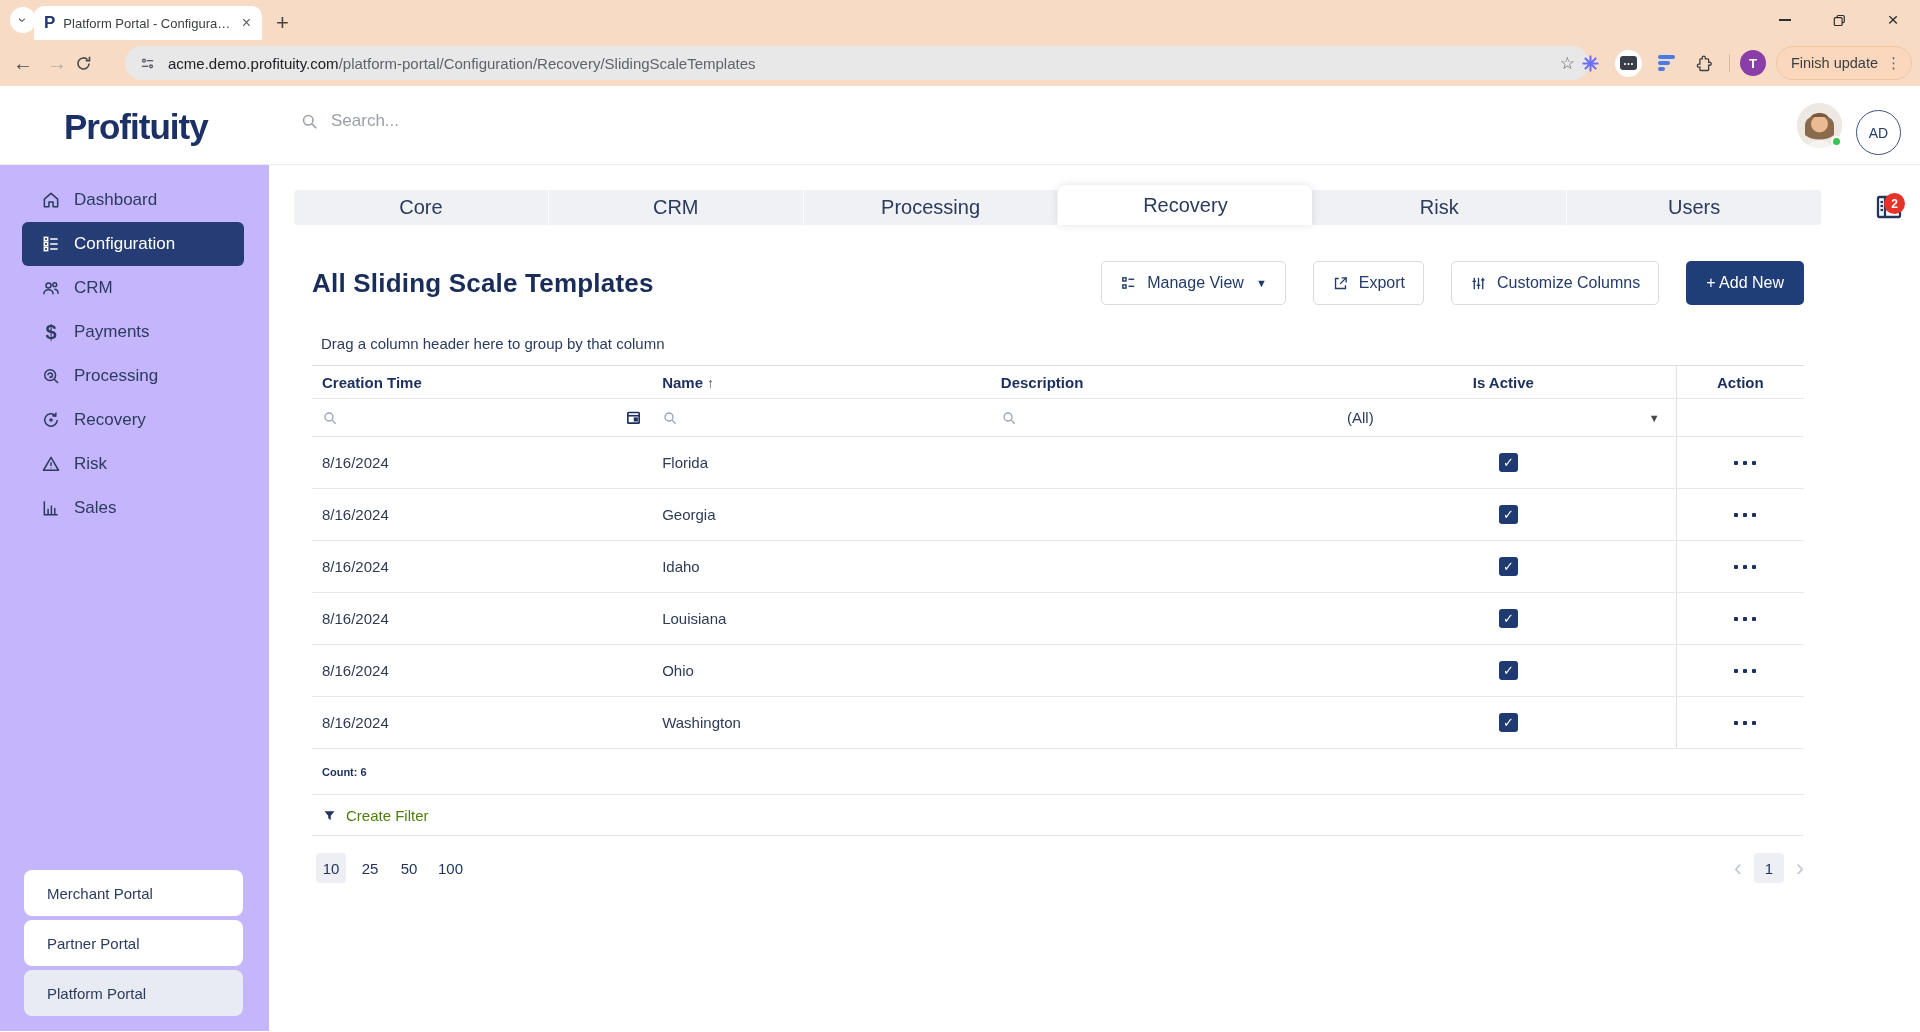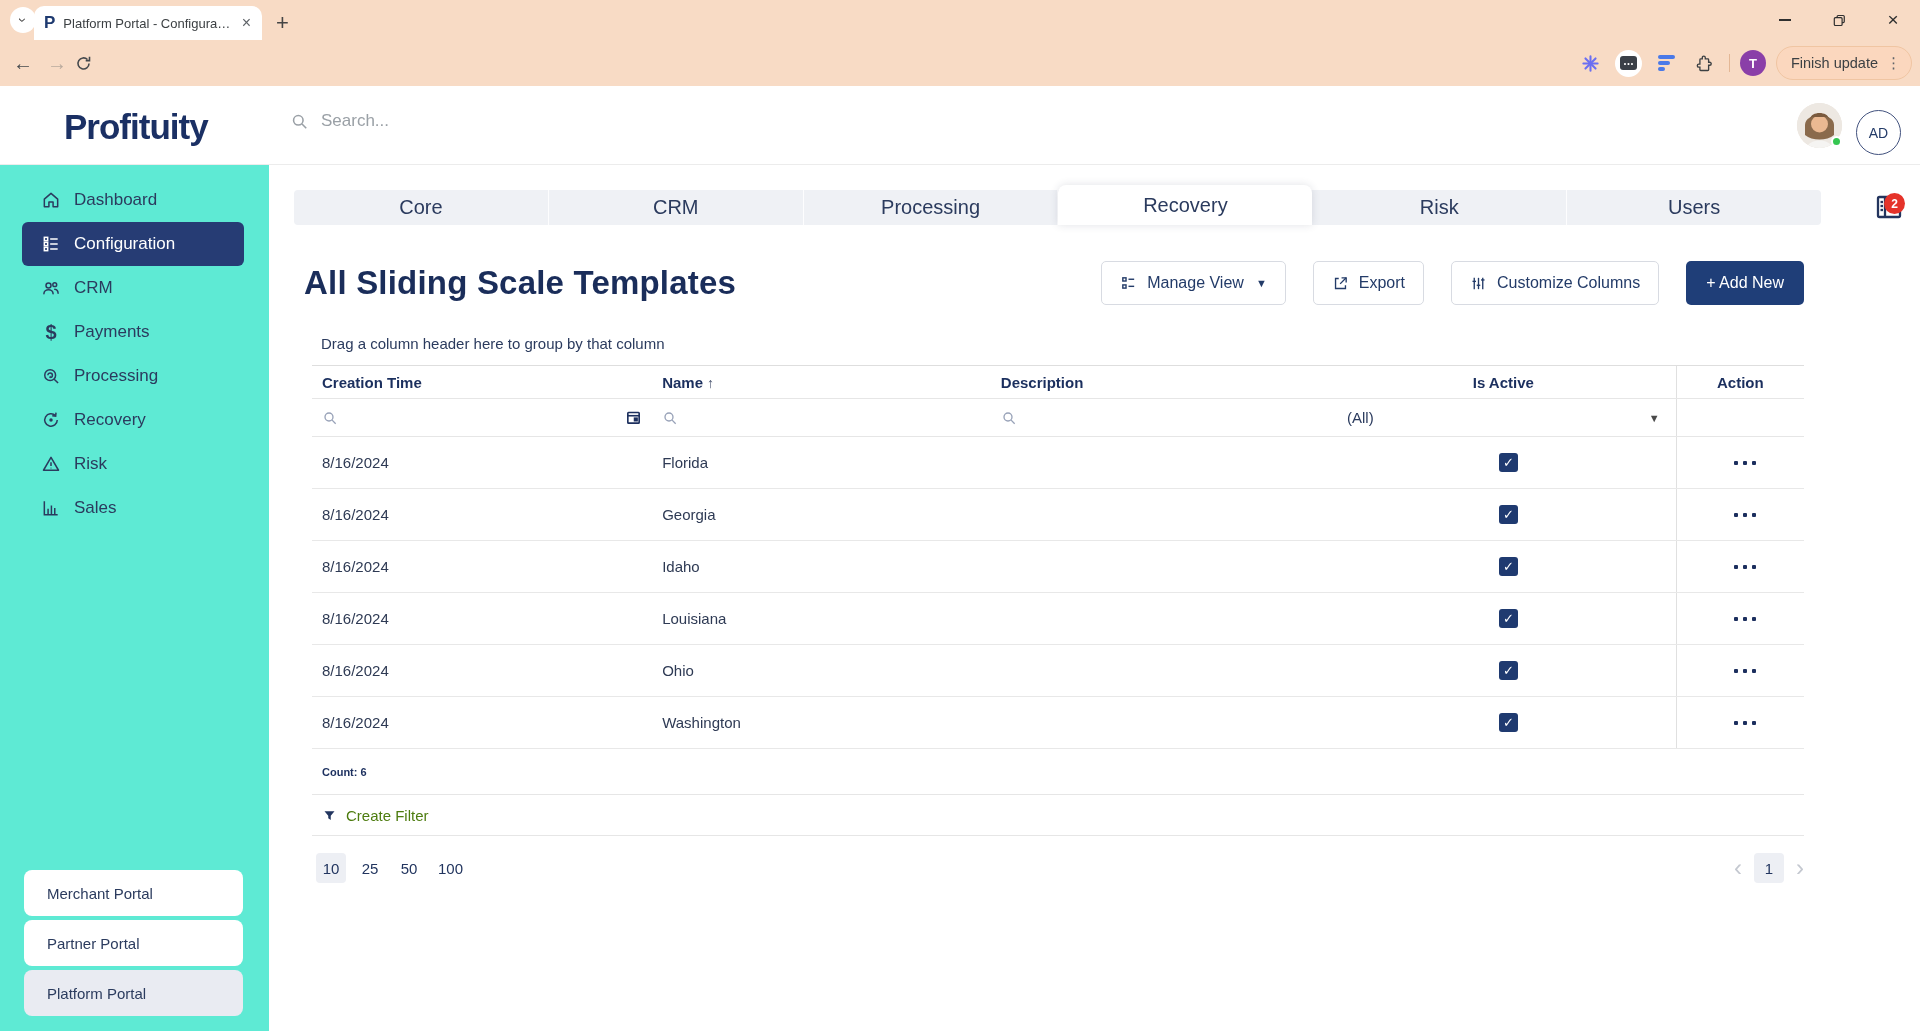--- a/index.html
+++ b/index.html
@@ -44,33 +44,33 @@
   .tava { width:26px; height:26px; border-radius:50%; background:#8A3FA8; color:#fff; font-size:13px; font-weight:bold;
     display:flex; align-items:center; justify-content:center; cursor:pointer; }
   .updatepill { height:34px; background:#FBD7BE; border:1px solid #F0C5A2; border-radius:17px;
     display:flex; align-items:center; gap:8px; padding:0 10px 0 14px; cursor:pointer; }
   .updatepill .lbl { font-size:14.5px; color:#3C4043; }
   .updatepill .kebab { color:#5F6368; font-size:15px; }
 
   
   .appheader { position:relative; height:79px; background:#fff; border-bottom:1px solid #ECECEC; }
   .logo { position:absolute; left:64px; top:21px; font-size:35px; font-weight:bold; color:#1B3064; letter-spacing:-1px; }
-  .gsearch { position:absolute; left:290px; top:25px; display:flex; align-items:center; gap:12px; }
+  .gsearch { position:absolute; left:300px; top:25px; display:flex; align-items:center; gap:12px; }
   .gsearch input { border:none; outline:none; font-size:17px; color:#333; width:420px; background:transparent; }
   .gsearch input::placeholder { color:#9AA0A6; }
   .avatar { position:absolute; left:1797px; top:17px; width:45px; height:45px; border-radius:50%; overflow:hidden;
     background:#E9E2DA; cursor:pointer; }
   .status-dot { position:absolute; left:1831px; top:50px; width:11px; height:11px; border-radius:50%;
     background:#35C651; border:2px solid #fff; }
   .adcircle { position:absolute; left:1856px; top:24px; width:45px; height:45px; border-radius:50%; background:#fff;
     border:1.6px solid #42527E; color:#233B68; font-size:14px; display:flex; align-items:center; justify-content:center; cursor:pointer; }
 
   
   .appbody { position:relative; display:flex; height:866px; }
-  .sidebar { position:relative; width:269px; background:#5eead4; padding-top:13px; flex-shrink:0; }
+  .sidebar { position:relative; width:269px; background:#c4b5fd; padding-top:13px; flex-shrink:0; }
   .snav-item { height:44px; margin:0 25px 0 22px; border-radius:6px; display:flex; align-items:center;
     padding-left:18px; gap:12px; color:#2B3B5E; font-size:17px; cursor:pointer; }
   .snav-item.active { background:#263C74; color:#fff; }
   .snav-item .ic { width:22px; height:22px; display:flex; align-items:center; justify-content:center; }
   .dollar { font-size:20px; font-weight:bold; line-height:1; }
   .portals { position:absolute; left:24px; bottom:15px; width:219px; display:flex; flex-direction:column; gap:4px; }
   .portalbtn { height:46px; background:#fff; border-radius:8px; display:flex; align-items:center; padding-left:23px;
     font-size:15px; color:#2B3B5E; cursor:pointer; }
   .portalbtn.current { background:#E9EBF2; }
 
@@ -79,21 +79,21 @@
   
   .tabbar { display:flex; width:1527px; height:35px; background:#EFF1F5; border-radius:4px; }
   .ptab { flex:1; display:flex; align-items:center; justify-content:center; font-size:20px; color:#2B3B5E;
     cursor:pointer; border-right:1px solid rgba(255,255,255,.85); }
   .ptab:last-child { border-right:none; }
   .ptab.active { position:relative; top:-5px; height:40px; background:#fff; border-radius:8px 8px 0 0;
     box-shadow:0 0 9px rgba(40,50,80,.14); border-right:none; z-index:2; }
 
   
   .titlerow { display:flex; align-items:center; width:1527px; margin-top:36px; height:44px; }
-  .pagetitle { margin-left:10px; font-size:33px; font-weight:600; color:#1A2D5A; letter-spacing:.2px; }
+  .pagetitle { margin-left:18px; font-size:26px; font-weight:600; color:#1A2D5A; letter-spacing:.2px; }
   .actions { margin-left:auto; margin-right:17px; display:flex; gap:27px; }
   .actbtn { height:44px; background:#fff; border:1px solid #D8DBE2; border-radius:5px; display:flex; align-items:center;
     gap:10px; padding:0 18px; font-size:16px; color:#233B68; cursor:pointer; }
   .actbtn .caret { font-size:11px; margin-left:2px; }
   .addnew { height:44px; background:#1F3E78; color:#fff; border:none; border-radius:5px; padding:0 20px;
     font-size:16px; display:flex; align-items:center; cursor:pointer; }
 
   .grouphint { margin:30px 0 0 27px; font-size:15px; color:#2B3B5E; }
 
   
@@ -169,20 +169,30 @@
 
   <div class="toolbar">
     <div class="navbtn back">←</div>
     <div class="navbtn fwd">→</div>
     <div class="navbtn">
       <svg width="19" height="19" viewBox="0 0 24 24" fill="none" stroke="#45494D" stroke-width="2">
         <path d="M19 12 a7 7 0 1 1 -2.0-5.0"></path>
           <path d="M19.6 3.6 V8.4 H14.8"></path>
       </svg>
     </div>
+    <div class="urlbar">
+      <svg width="17" height="17" viewBox="0 0 24 24" stroke="#5F6368" stroke-width="2" fill="#5F6368">
+        <circle cx="7" cy="8" r="2" fill="none"></circle>
+          <line x1="11" y1="8" x2="20" y2="8"></line>
+        <line x1="4" y1="16" x2="13" y2="16"></line>
+          <circle cx="17" cy="16" r="2" fill="none"></circle>
+      </svg>
+      <span class="url-text"><span>acme.demo.profituity.com</span><span class="path">/platform-portal/Configuration/Recovery/SlidingScaleTemplates</span></span>
+      <span class="star">☆</span>
+    </div>
     <div class="extrow">
       <div class="extico">
         <svg width="19" height="19" viewBox="0 0 24 24" stroke="#6B6FF2" stroke-width="2.6" stroke-linecap="round">
           <line x1="12" y1="3" x2="12" y2="21"></line>
             <line x1="3" y1="12" x2="21" y2="12"></line>
           <line x1="5.6" y1="5.6" x2="18.4" y2="18.4"></line>
             <line x1="18.4" y1="5.6" x2="5.6" y2="18.4"></line>
         </svg>
       </div>
       <div class="extico">

